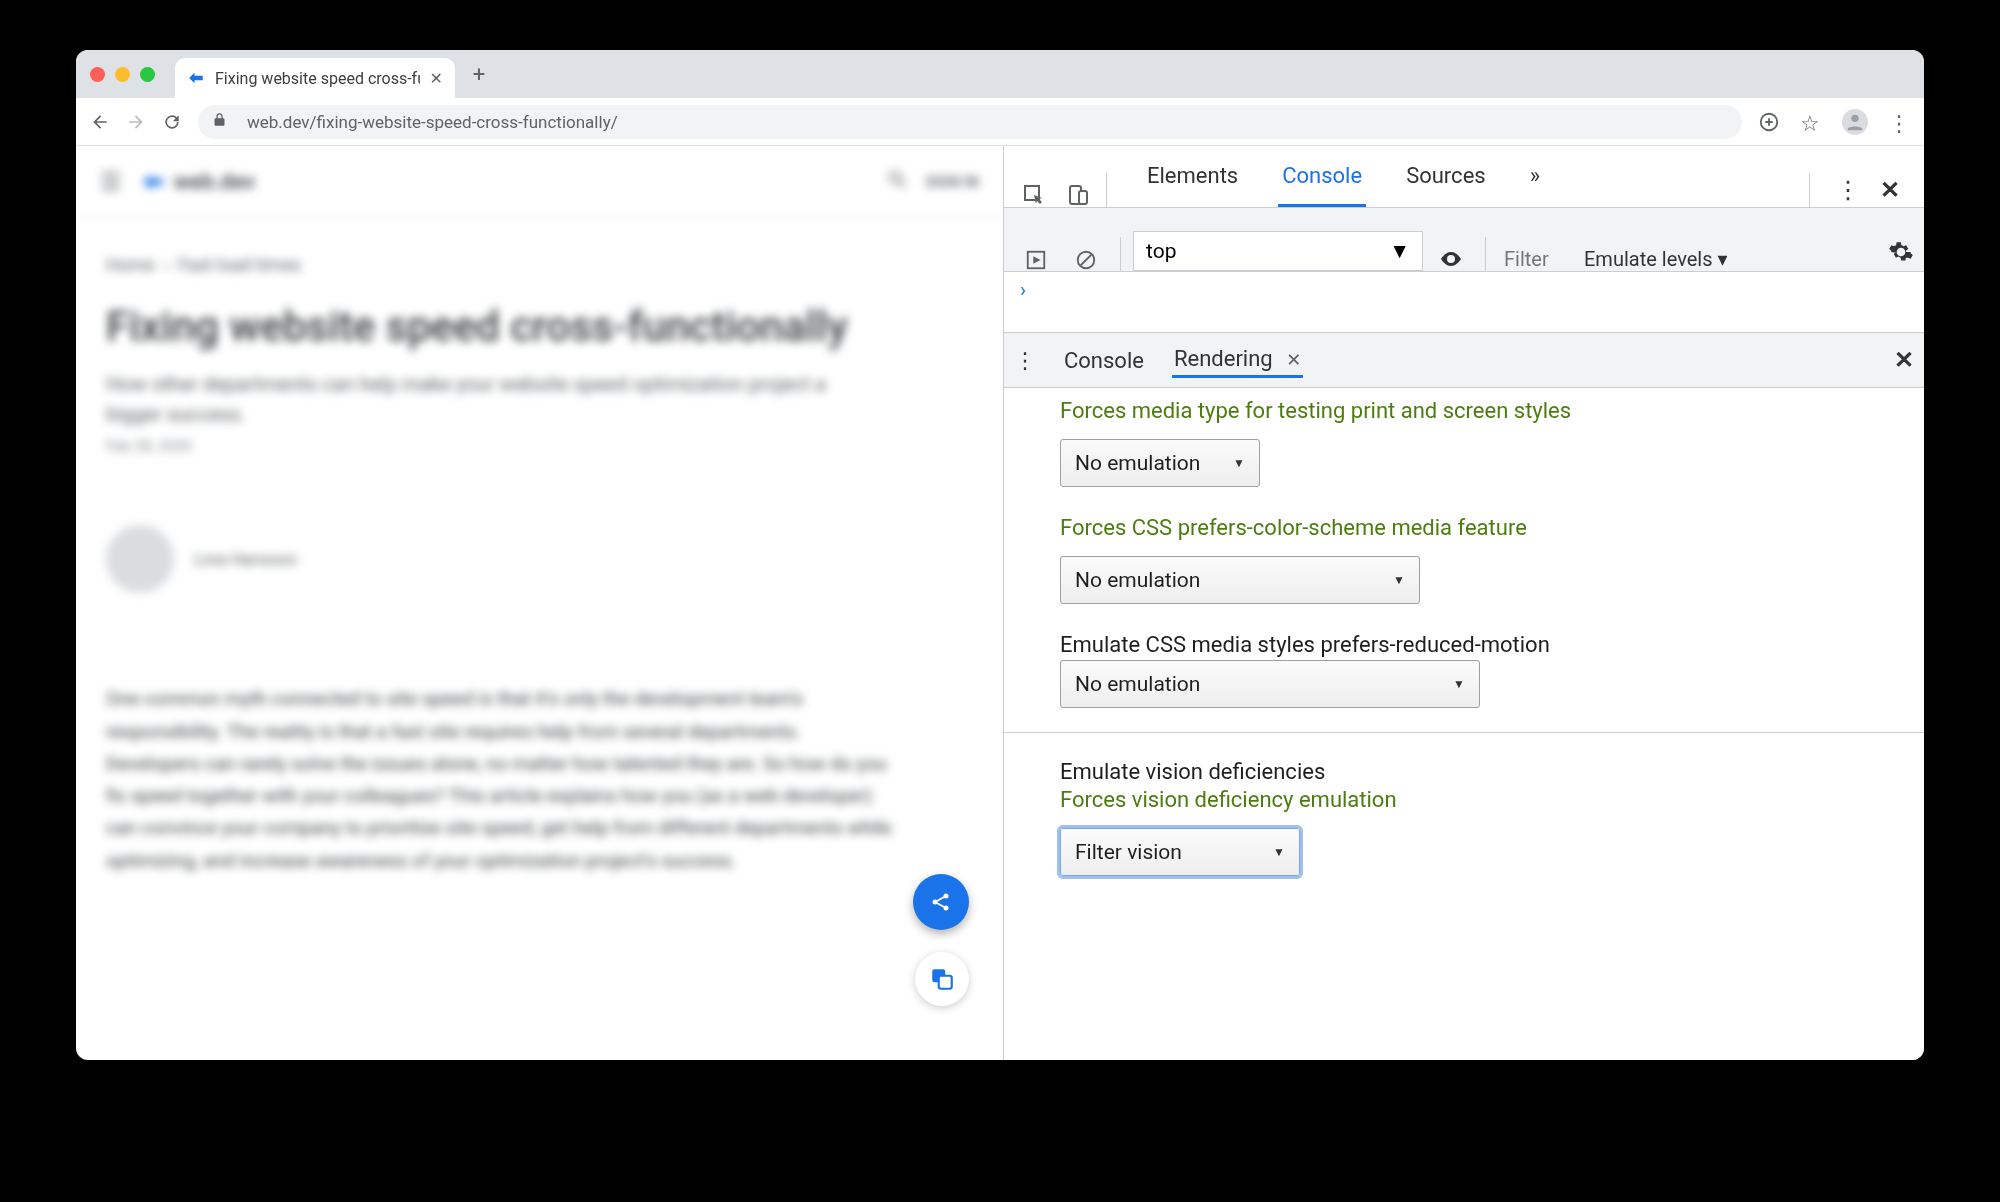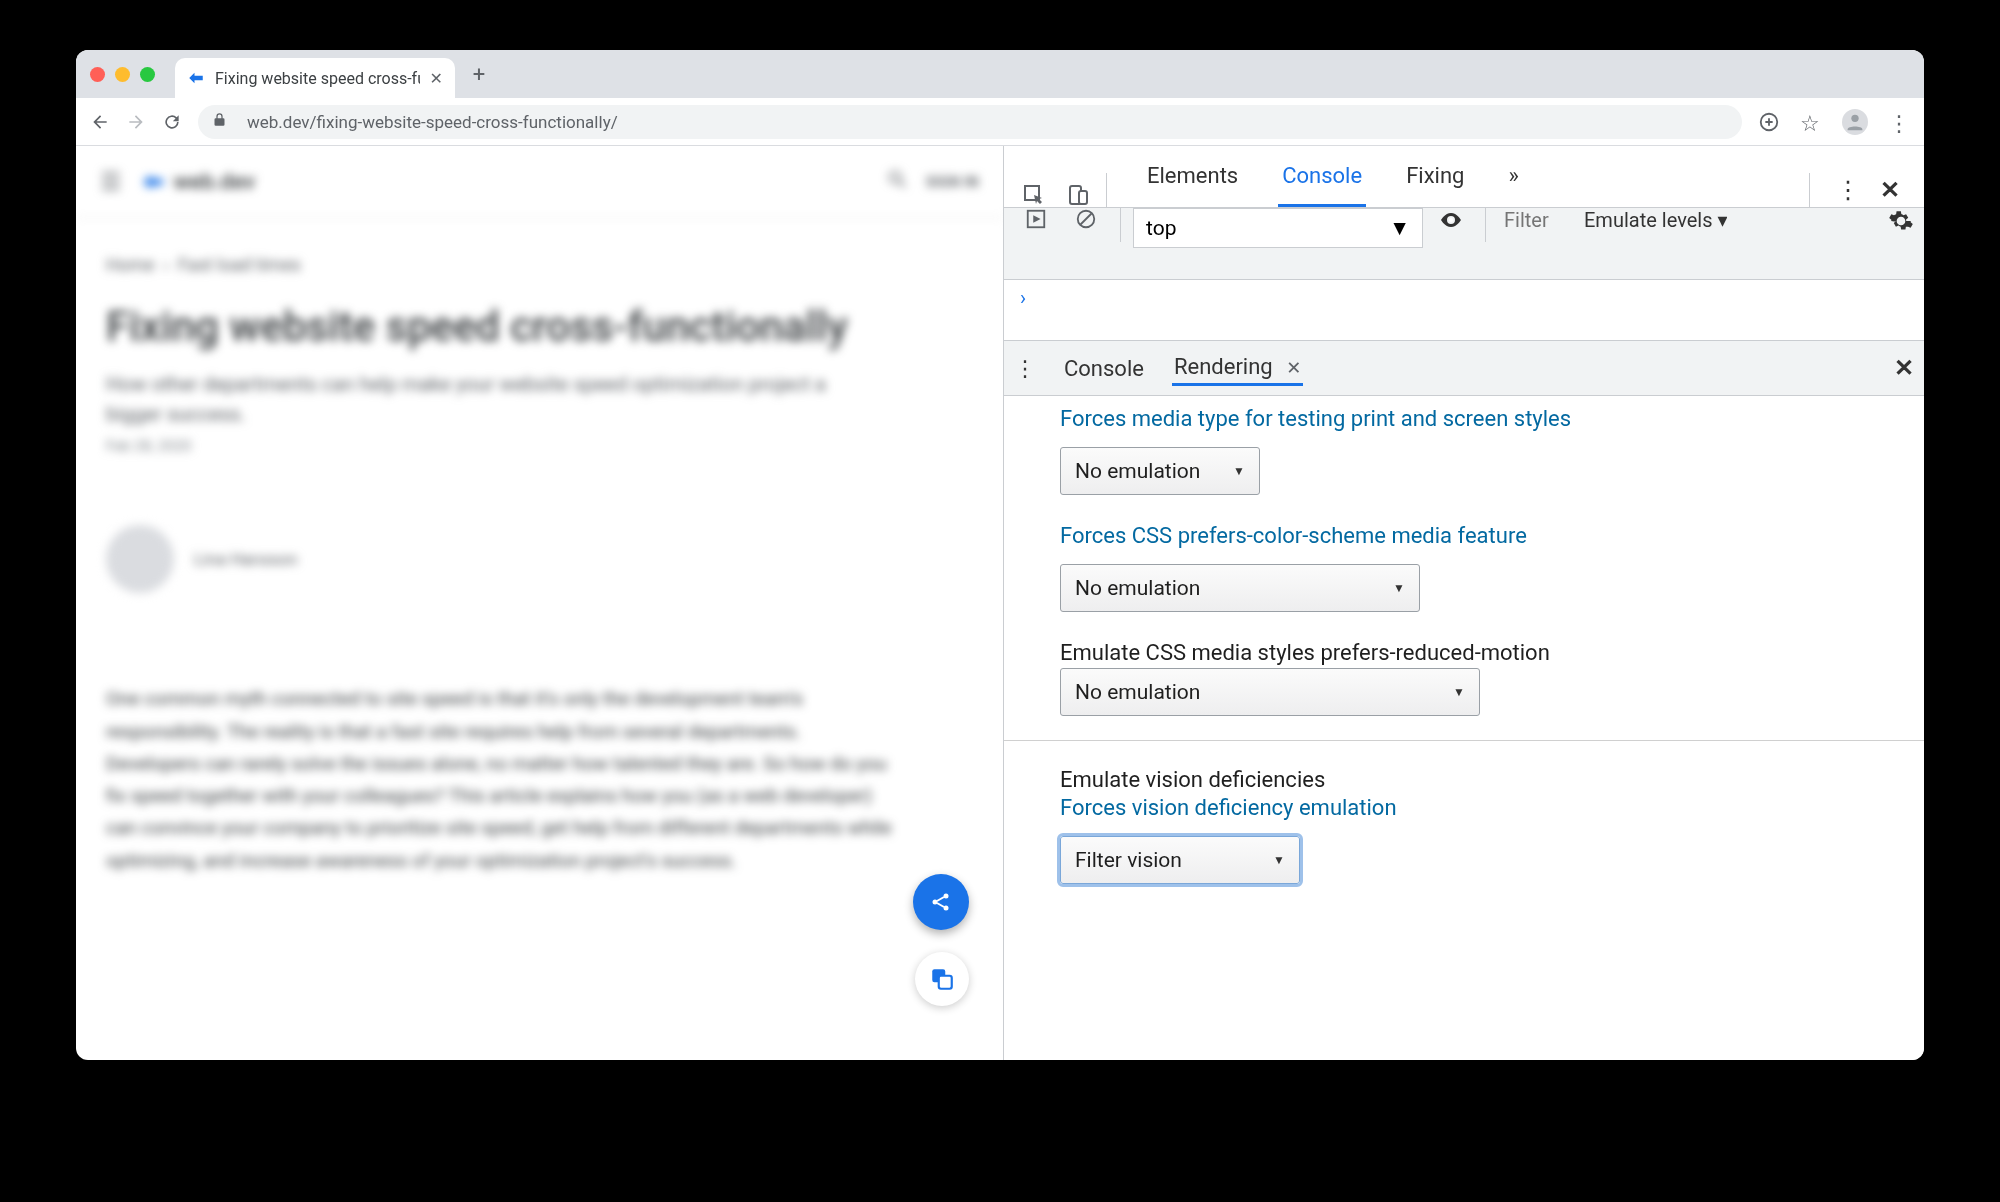--- a/index.html
+++ b/index.html
@@ -81,38 +81,38 @@
   .devtools { width: 920px; display:flex; flex-direction:column; background:#fff; }
   .dt-top { height:62px; border-bottom:1px solid #cacdd1; display:flex; align-items:flex-end; padding:0 8px;}
   .dt-icon { width:44px; display:flex; justify-content:center; color:#5f6368; font-size:22px; cursor:pointer;}
   .dt-sep { width:1px; height:34px; background:#cacdd1; margin:0 6px;}
   .dt-tabs { display:flex; flex:1; gap:36px; padding-left:30px; font-size:22px; color:#333;}
   .dt-tab { padding: 16px 4px; cursor:pointer; }
   .dt-tab.active { color:#1a73e8; border-bottom:3px solid #1a73e8; }
   .dt-right { display:flex; align-items:center; gap:20px; color:#333; padding-right:16px;}
   .dt-right .more { font-size:24px;}
   .dt-right .close { font-size:24px; font-weight:bold;}
-  .dt-sub { height:72px; border-bottom:1px solid #cacdd1; background:#f1f3f4; display:flex; align-items:flex-start; padding:0 10px; gap:6px;}
+  .dt-sub { height:64px; border-bottom:1px solid #cacdd1; background:#f1f3f4; display:flex; align-items:flex-end; padding:0 10px; gap:6px;}
   .dt-sub .context { flex:0 0 290px; height:40px; background:#fff; border:1px solid #cacdd1; display:flex; align-items:center; padding:0 12px; font-size:21px; justify-content:space-between;}
   .dt-sub .filter { width:80px; font-size:20px; color:#757575; padding:0 6px;}
   .dt-sub .levels { font-size:20px; color:#333; white-space:nowrap; overflow:hidden;}
   .console-body { height:60px; padding:6px 16px; font-family: Menlo, monospace; font-size:20px; color:#1a73e8;}
   .drawer-tabs { height:56px; border-top:1px solid #cacdd1; border-bottom:1px solid #cacdd1; background:#f1f3f4; display:flex; align-items:center; padding:0 10px; gap:26px; font-size:22px;}
   .drawer-tabs .dmore { font-size:22px; color:#333;}
   .drawer-tabs .dtab { color:#333; padding:4px 2px; cursor:pointer;}
   .drawer-tabs .dtab.active { border-bottom:3px solid #1a73e8;}
   .drawer-tabs .dtab .tclose { font-size:18px; color:#5f6368; margin-left:8px;}
   .drawer-tabs .spacer { flex:1;}
   .drawer-tabs .dclose { font-size:24px; font-weight:bold; color:#333;}
 
   .render-panel { flex:1; overflow:auto; padding: 0 0 22px 0; font-size:22px;}
   .section { padding: 10px 38px 18px 56px; }
   .section + .section.divider-top { border-top:1px solid #d0d0d0; margin-top:6px; padding-top:26px;}
   .sec-title { color:#1f1f1f; margin-bottom:3px;}
-  .sec-desc  { color:#0369a1; margin-bottom:16px;}
+  .sec-desc  { color:#4d7c0f; margin-bottom:16px;}
   .select {
     display:inline-flex; align-items:center; justify-content:space-between;
     height:48px; border:1px solid #9aa0a6; background:linear-gradient(#fbfbfb,#eeeeef);
     padding:0 14px; font-size:21px; color:#1f1f1f; min-width:200px; border-radius:3px;
     cursor:pointer;
   }
   .select .caret { font-size:12px; color:#333; margin-left:18px;}
   .select.focus { outline:3px solid #9ec1ea; outline-offset:0; border-color:#7aa7d9;}
   .gear { font-size:26px; color:#333;}
   .eye { font-size:22px; color:#333;}
@@ -246,21 +246,21 @@
         <div class="dt-icon">
           <svg width="24" height="24" viewBox="0 0 24 24">
               <rect x="4" y="3" width="11" height="18" rx="2" fill="none" stroke="#5f6368" stroke-width="2"></rect>
               <rect x="13" y="8" width="8" height="13" rx="2" fill="#fff" stroke="#5f6368" stroke-width="2"></rect>
             </svg>
         </div>
         <div class="dt-sep"></div>
         <div class="dt-tabs">
           <div class="dt-tab">Elements</div>
           <div class="dt-tab active">Console</div>
-          <div class="dt-tab">Fixing</div>
+          <div class="dt-tab">Sources</div>
           <div class="dt-tab">»</div>
         </div>
         <div class="dt-right">
           <span class="dt-sep"></span>
           <span class="more">⋮</span>
           <span class="close">✕</span>
         </div>
       </div>
 
       <div class="dt-sub">

